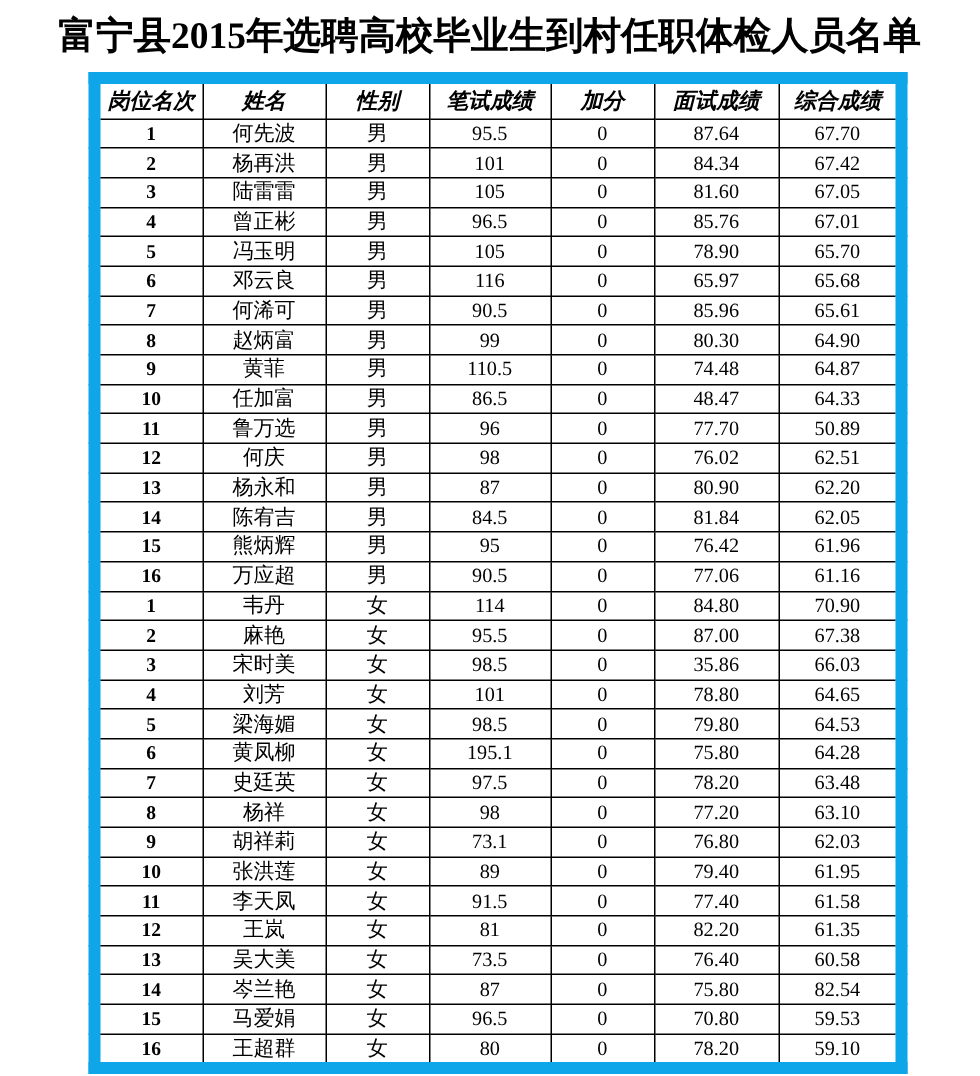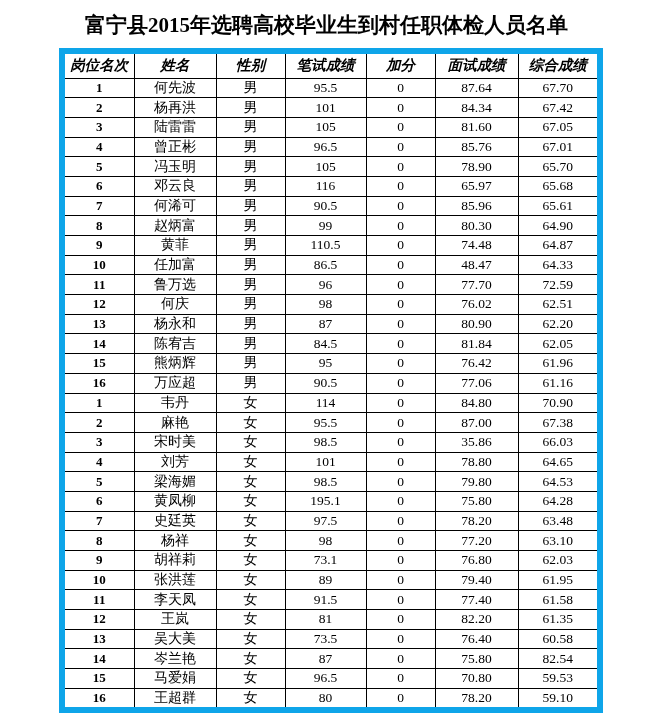--- a/index.html
+++ b/index.html
@@ -15,32 +15,32 @@
   .page {
     width: 653px;
     height: 717px;
     background: #ffffff;
     box-sizing: border-box;
   }
   .doc-title {
     padding-top: 8px;
     height: 40px;
     text-align: center;
-    font-size: 21px;
+    font-size: 25px;
     font-weight: bold;
     letter-spacing: 0px;
     line-height: 34px;
     white-space: nowrap;
   }
   table.roster {
     border-collapse: collapse;
     table-layout: fixed;
     margin-left: 59px;
     width: 538px;
-    border: 6px solid #0ea5e9;
+    border: 8px solid #0ea5e9;
   }
   table.roster th,
   table.roster td {
     border: 1px solid #000000;
     text-align: center;
     vertical-align: middle;
     padding: 0;
     overflow: hidden;
     white-space: nowrap;
   }
@@ -186,21 +186,21 @@
           <td class="c5">48.47</td>
           <td class="c6">64.33</td>
         </tr>
         <tr>
           <td class="c0">11</td>
           <td class="c1">鲁万选</td>
           <td class="c2">男</td>
           <td class="c3">96</td>
           <td class="c4">0</td>
           <td class="c5">77.70</td>
-          <td class="c6">72.59</td>
+          <td class="c6">50.89</td>
         </tr>
         <tr>
           <td class="c0">12</td>
           <td class="c1">何庆</td>
           <td class="c2">男</td>
           <td class="c3">98</td>
           <td class="c4">0</td>
           <td class="c5">76.02</td>
           <td class="c6">62.51</td>
         </tr>

